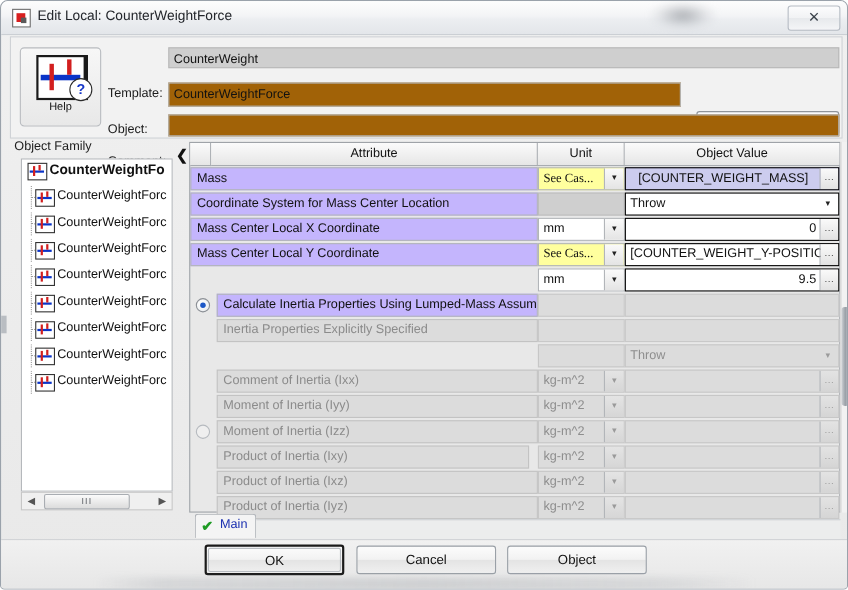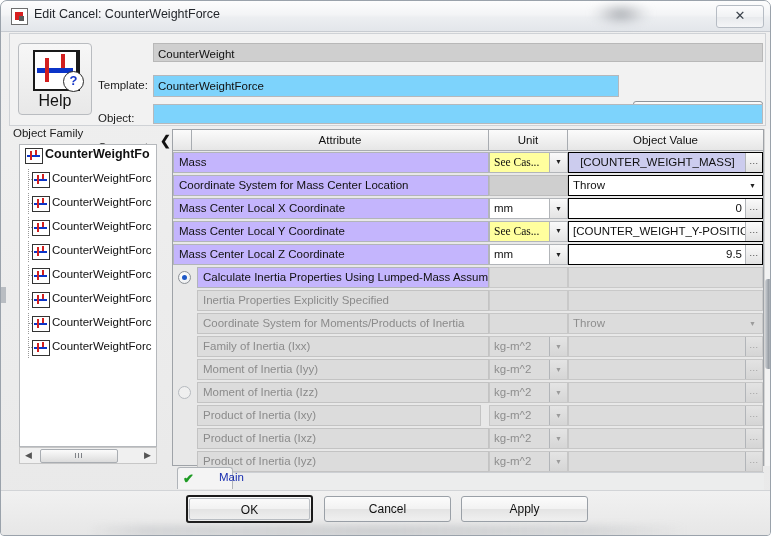--- a/index.html
+++ b/index.html
@@ -72,26 +72,26 @@
   .help-ico .bar1 { position:absolute; left:10px; top:6px; width:4px; height:24px; background:#d21f1f; }
   .help-ico .bar2 { position:absolute; left:26px; top:2px; width:4px; height:14px; background:#d21f1f; }
   .help-ico .edge { position:absolute; right:-2px; top:-2px; width:4px; height:39px; background:#1a1a1a; }
   .help-q {
     position: absolute; left: 44px; top: 27px; width: 19px; height: 19px;
     background: #ffffff; border: 1px solid #2a2a2a; border-radius: 50%;
     color: #1536c8; font-size: 13px; font-weight: bold; text-align: center; line-height: 18px;
   }
   .help-label {
     position: absolute; left: 0; top: 48px; width: 72px; text-align: center;
-    font-size: 16px; color: #111;
+    font-size: 10px; color: #111;
   }
   .lbl { position: absolute; font-size: 11.5px; color: #1c1c1c; margin-top: 32px; }
   .fld {
     position: absolute; box-sizing: border-box;
-    border: 1px solid #b5b8bc; background: #7dd3fc;
+    border: 1px solid #b5b8bc; background: #a16207;
     font-size: 11.5px; color: #111; padding: 2px 4px; line-height: 16px;
   }
   .fld.readonly { background: #cfcfcf; border-color: #b8b8b8; }
   .addcomment {
     position: absolute; left: 623px; top: 67px; width: 130px; height: 22px;
     box-sizing: border-box;
     background: linear-gradient(to bottom,#fbfbfb,#eaeaea);
     border: 1px solid #8f949a; border-radius: 3px;
     font-size: 11.5px; text-align: center; line-height: 20px; color: #111;
   }
@@ -237,21 +237,21 @@
   .tab {
     position: absolute; left: 176px; top: 466px; width: 56px; height: 22px;
     box-sizing: border-box;
     background: #f4f4f4; border: 1px solid #b0b4b9; border-bottom: none;
     border-radius: 3px 3px 0 0;
   }
   .tab .check {
     position: absolute; left: 5px; top: 3px; font-size: 13px; color: #1e9b24; font-weight: bold;
   }
   .tab .tlabel {
-    position: absolute; left: 22px; top: 3px; font-size: 11.5px; color: #1a2fb0; margin-left: 19px;
+    position: absolute; left: 22px; top: 3px; font-size: 11.5px; color: #1a2fb0;
   }
   .tabstrip {
     position: absolute; left: 232px; top: 471px; width: 531px; height: 17px;
     border-bottom: 1px solid #b0b4b9; border-top: 1px solid #cdd0d4;
     background: #eceded;
   }
   
   .footer {
     position: absolute; left: 0; top: 489px; width: 771px; height: 47px;
     background: linear-gradient(to bottom,#f1f1f1,#e6e6e6);
@@ -285,21 +285,21 @@
 </style>
 </head>
 <body>
 
 <div class="window">
 
   <div class="titlebar">
     <div class="title-icon">
         <i></i>
       </div>
-    <div class="title-text">Edit Cancel: CounterWeightForce</div>
+    <div class="title-text">Edit Local: CounterWeightForce</div>
     <div class="title-blur"></div>
     <div class="btn-close">✕</div>
   </div>
 
   <div class="header">
     <div class="help-btn">
       <div class="help-ico">
         <span class="barh"></span>
           <span class="bar1"></span>
           <span class="bar2"></span>
@@ -443,42 +443,40 @@
           <div class="cell c-attr" style="left:0px;width:316px">Mass Center Local X Coordinate</div>
           <div class="cell c-unit"><span>mm</span><span class="dd">▼</span></div>
           <div class="cell c-val ta-r"><span>0</span><span class="ell">...</span></div>
         </div>
         <div class="trow" style="top:90px">
           <div class="cell c-attr" style="left:0px;width:316px">Mass Center Local Y Coordinate</div>
           <div class="cell c-unit yellow"><span>See Cas...</span><span class="dd">▼</span></div>
           <div class="cell c-val"><span>[COUNTER_WEIGHT_Y-POSITION]</span><span class="ell">...</span></div>
         </div>
         <div class="trow" style="top:113px">
-          <div class="cell c-attr" style="left:0px;width:316px">Mass Center Local Z Coordinate</div>
           <div class="cell c-unit"><span>mm</span><span class="dd">▼</span></div>
           <div class="cell c-val ta-r"><span>9.5</span><span class="ell">...</span></div>
         </div>
         <div class="trow" style="top:136px">
           <div class="radio on"></div>
           <div class="cell c-attr" style="left:24px;width:292px">Calculate Inertia Properties Using Lumped-Mass Assumpt...</div>
           <div class="cell c-empty" style="left:316px;width:79px"></div>
           <div class="cell c-empty" style="left:395px;width:195px"></div>
         </div>
         <div class="trow" style="top:159px">
           <div class="cell c-attr dis" style="left:24px;width:292px">Inertia Properties Explicitly Specified</div>
           <div class="cell c-empty" style="left:316px;width:79px"></div>
           <div class="cell c-empty" style="left:395px;width:195px"></div>
         </div>
         <div class="trow" style="top:182px">
-          <div class="cell c-attr dis" style="left:24px;width:292px">Coordinate System for Moments/Products of Inertia</div>
           <div class="cell c-unit dis"><span></span></div>
           <div class="cell c-val dis"><span>Throw</span><span class="dd2">▼</span></div>
         </div>
         <div class="trow" style="top:205px">
-          <div class="cell c-attr dis" style="left:24px;width:292px">Family of Inertia (Ixx)</div>
+          <div class="cell c-attr dis" style="left:24px;width:292px">Comment of Inertia (Ixx)</div>
           <div class="cell c-unit dis"><span>kg-m^2</span><span class="dd">▼</span></div>
           <div class="cell c-val dis ta-r"><span></span><span class="ell">...</span></div>
         </div>
         <div class="trow" style="top:228px">
           <div class="cell c-attr dis" style="left:24px;width:292px">Moment of Inertia (Iyy)</div>
           <div class="cell c-unit dis"><span>kg-m^2</span><span class="dd">▼</span></div>
           <div class="cell c-val dis ta-r"><span></span><span class="ell">...</span></div>
         </div>
         <div class="trow" style="top:251px">
           <div class="radio off"></div>
@@ -511,16 +509,16 @@
   <div class="tab">
     <div class="check">✔</div>
     <div class="tlabel">Main</div>
   </div>
 
   <div class="footer"></div>
   <div class="btn primary">
     <div class="inner">OK</div>
   </div>
   <div class="btn cancel">Cancel</div>
-  <div class="btn apply">Apply</div>
+  <div class="btn apply">Object</div>
   <div class="footer-blur"></div>
 
 </div>
 
 </body></html>

